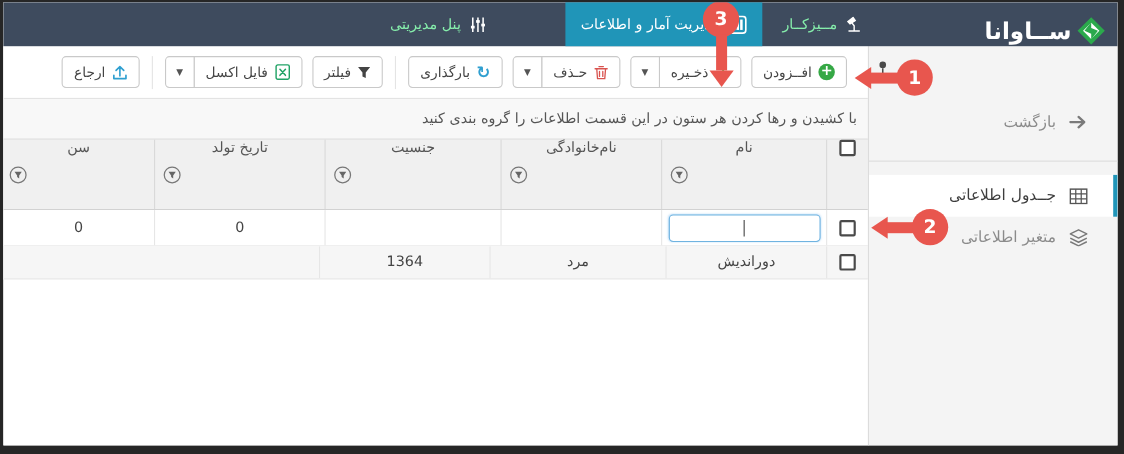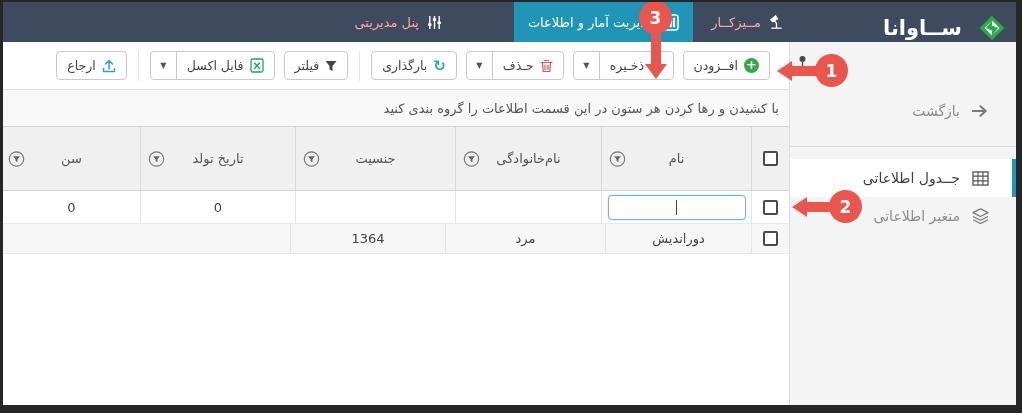--- a/index.html
+++ b/index.html
@@ -4,24 +4,24 @@
 <style>
   * { margin:0; padding:0; box-sizing:border-box; }
   html,body { width:1022px; height:413px; background:#262626; overflow:hidden;
               font-family:"DejaVu Sans", sans-serif; }
   .frame { position:absolute; left:3px; top:2px; width:1013px; height:403px;
            background:#fff; overflow:hidden; }
 
   
   .navbar { position:absolute; top:0; left:0; right:0; height:40px; background:#3e4b5e; z-index:5; }
   .brand { position:absolute; right:10px; top:0; height:52px; display:flex; direction:rtl;
-           align-items:center; gap:16px; color:#fff; cursor:pointer; }
+           align-items:center; gap:4px; color:#fff; cursor:pointer; }
   .brand-name { font-size:21px; font-weight:bold; letter-spacing:0; }
   .nav-tab { position:absolute; top:0; height:40px; display:flex; direction:rtl; align-items:center;
-             gap:8px; color:#fca5a5; font-size:13px; padding:0 14px; cursor:pointer; white-space:nowrap; }
+             gap:8px; color:#86efac; font-size:13px; padding:0 14px; cursor:pointer; white-space:nowrap; }
   .nav-tab.active { background:#2095b8; color:#fff; }
   .tab-desk  { right:218px; }
   .tab-stats { right:323px; }
   .tab-panel { right:560px; }
 
   
   .main    { position:absolute; top:40px; left:0; right:227px; bottom:0; background:#fff; }
   .sidebar { position:absolute; top:40px; right:0; width:227px; bottom:0;
              background:#f4f4f4; border-left:1px solid #dcdcdc; }
 
@@ -42,21 +42,21 @@
   .check-glyph { color:#28b62c; font-size:15px; font-weight:bold; }
   .refresh-glyph { color:#2f9fd0; font-size:15px; font-weight:bold; }
 
   
   .grouphint { height:37px; line-height:37px; background:#f8f8f8; border-bottom:1px solid #d6d6d6;
                direction:rtl; text-align:right; padding-right:10px; font-size:13px; color:#555; }
 
   
   .thead { display:flex; direction:rtl; height:64px; background:#f0f0f0;
            border-bottom:1px solid #d2d2d2; }
-  .th { position:relative; display:flex; align-items:center; justify-content:center;
+  .th { position:relative; display:flex; justify-content:center;
         border-left:1px solid #d9d9d9; font-size:13px; color:#555; }
   .trow { display:flex; direction:rtl; border-bottom:1px solid #e9e9e9; background:#fff; }
   .trow.alt { background:#f6f6f6; }
   .td { position:relative; display:flex; align-items:center; justify-content:center;
         border-left:1px solid #e6e6e6; font-size:13px; color:#444; }
   .col-check  { width:38px; }
   .col-name   { width:150px; }
   .col-last   { width:146px; }
   .col-gender { width:160px; }
   .col-birth  { width:155px; }

